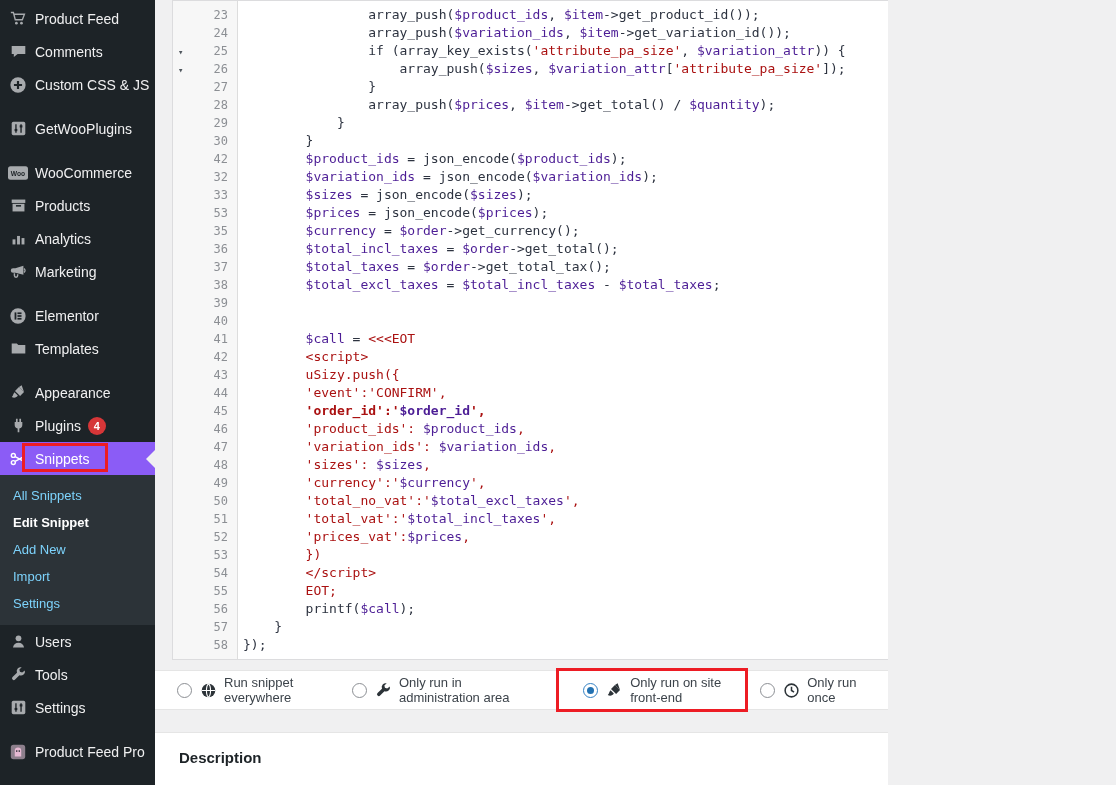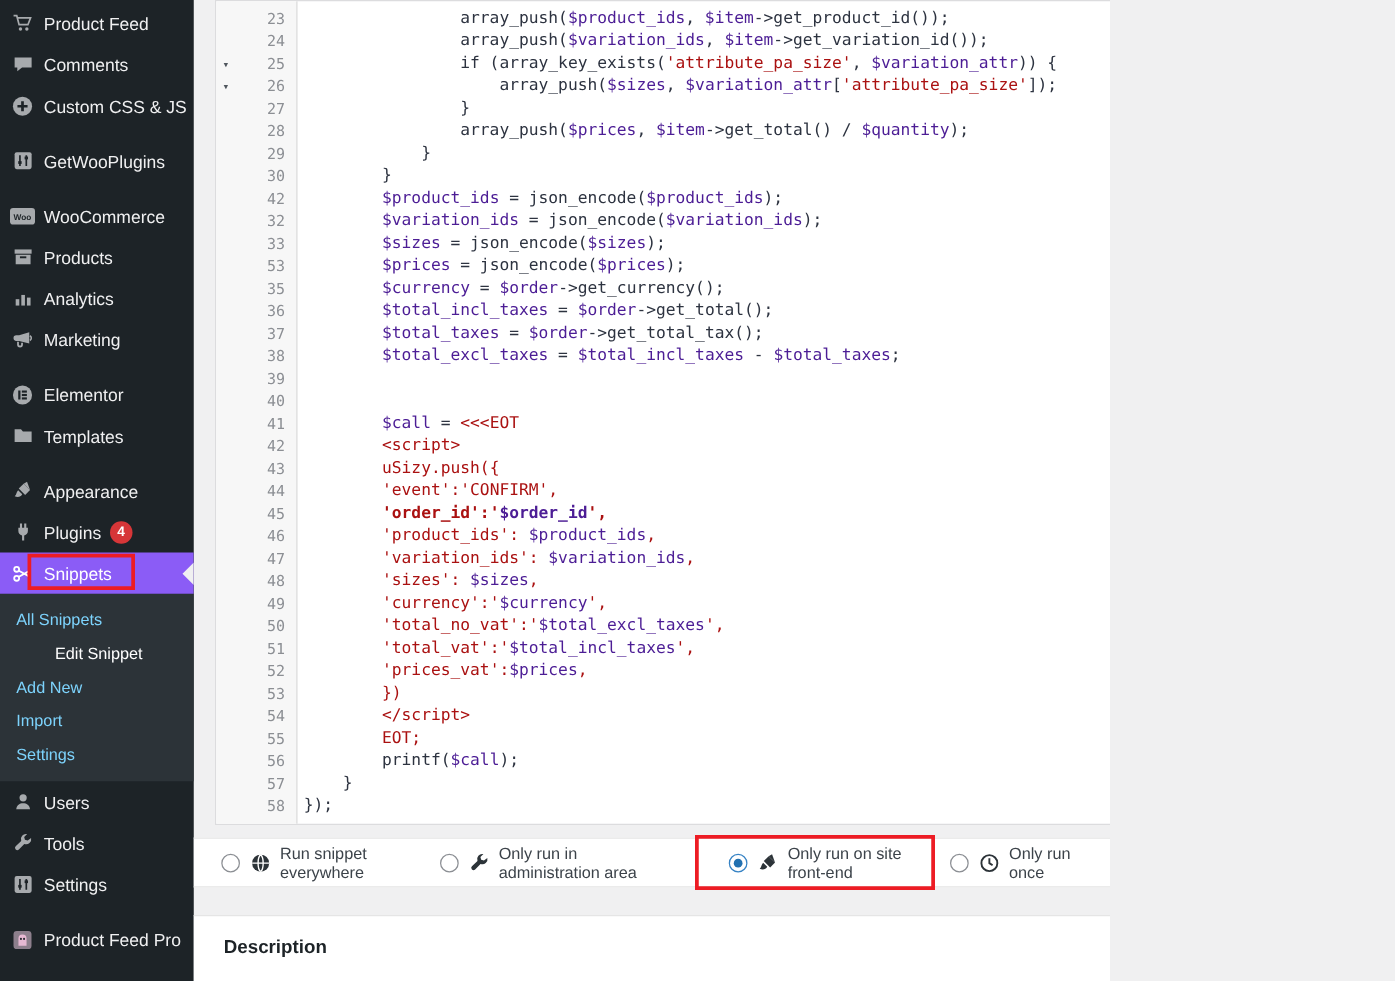--- a/index.html
+++ b/index.html
@@ -16,21 +16,21 @@
                    align-items:center;justify-content:center;color:#a7aaad;flex-shrink:0;}
   .menu-item.active{background:#8b5cf6;color:#fff;}
   .menu-item.active .icon{color:#fff;}
   .mi-label{white-space:nowrap;}
   .badge{background:#d63638;color:#fff;border-radius:50%;min-width:18px;height:18px;
          line-height:18px;text-align:center;font-size:11px;font-weight:bold;
          margin-left:7px;display:inline-block;}
   .menu-gap{height:11px;}
   .submenu{background:#2c3338;padding:7px 0 8px;}
   .submenu-item{padding:6px 10px 6px 13px;font-size:13px;color:#7dd3fc;cursor:pointer;}
-  .submenu-item.current{color:#fff;font-weight:normal;text-align:center;}
+  .submenu-item.current{color:#fff;font-weight:bold;}
   .menu-red-box{position:absolute;left:22px;top:1px;width:86px;height:29px;
                 border:3px solid #ed1c24;box-sizing:border-box;pointer-events:none;}
   .menu-arrow{position:absolute;right:0;top:50%;margin-top:-9px;width:0;height:0;
               border-top:9px solid transparent;border-bottom:9px solid transparent;
               border-right:9px solid #f0f0f1;}
 
   
   #main{flex:1;display:flex;flex-direction:column;min-width:0;}
 
   

